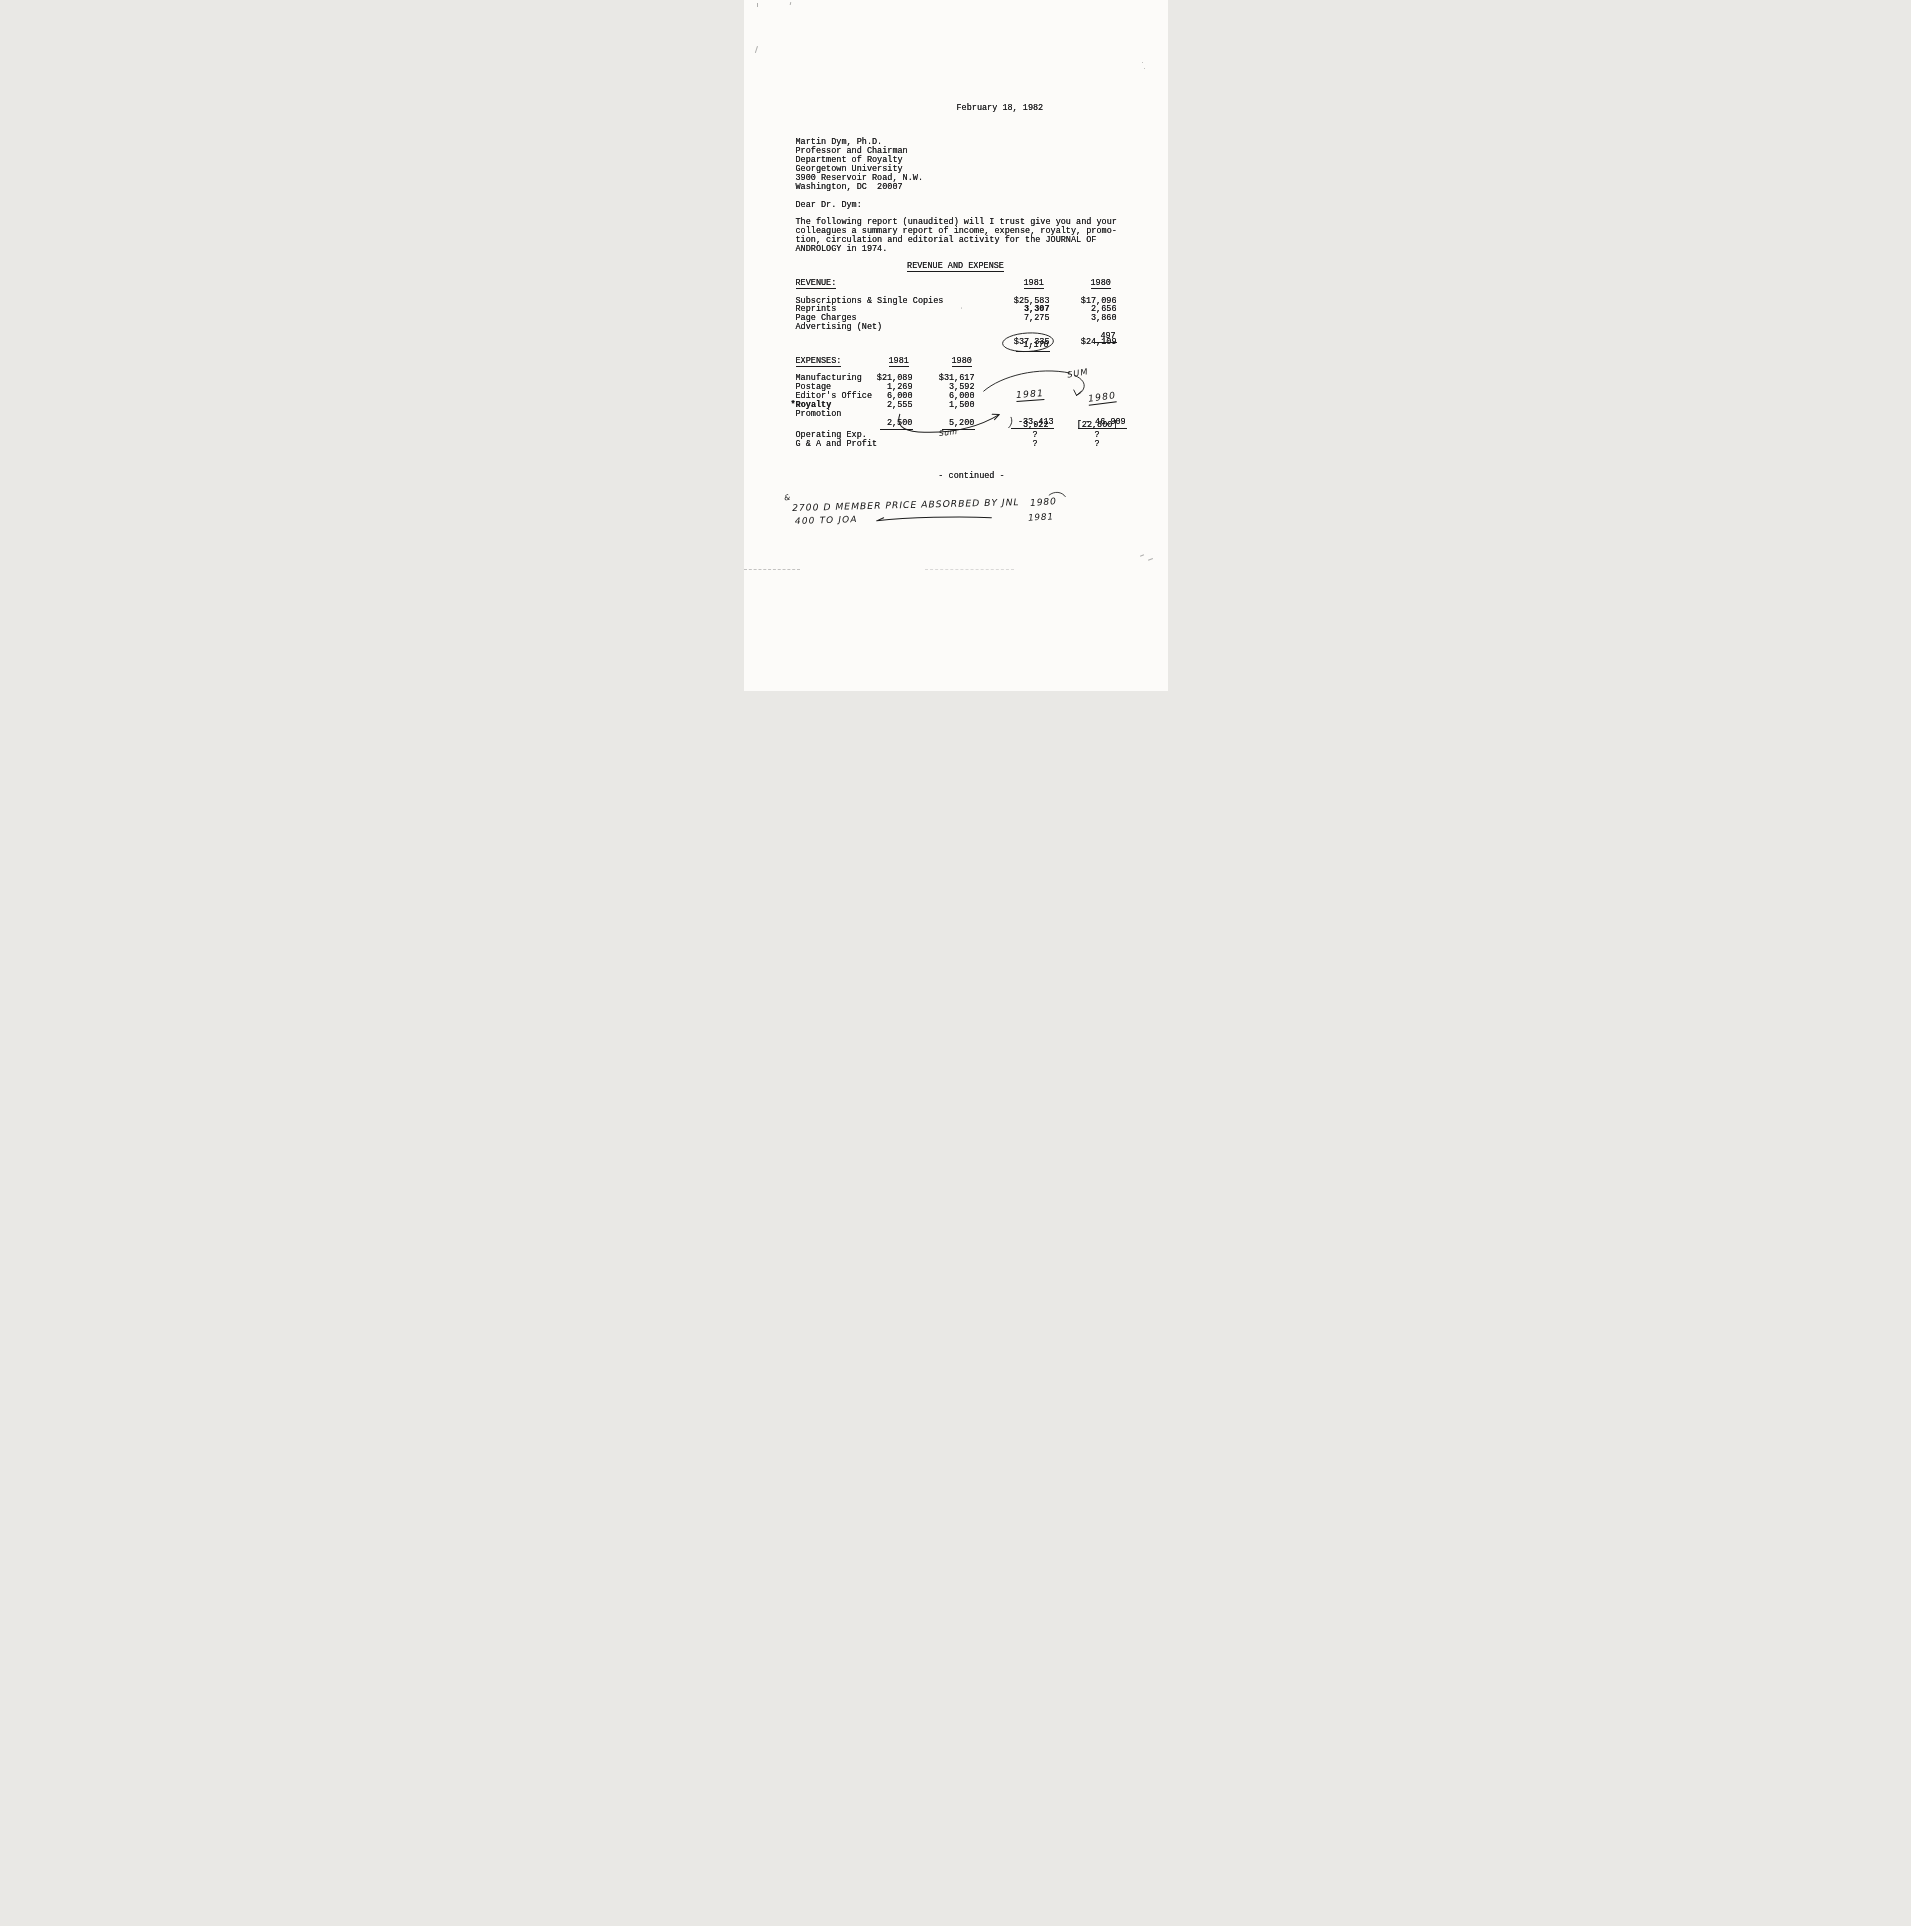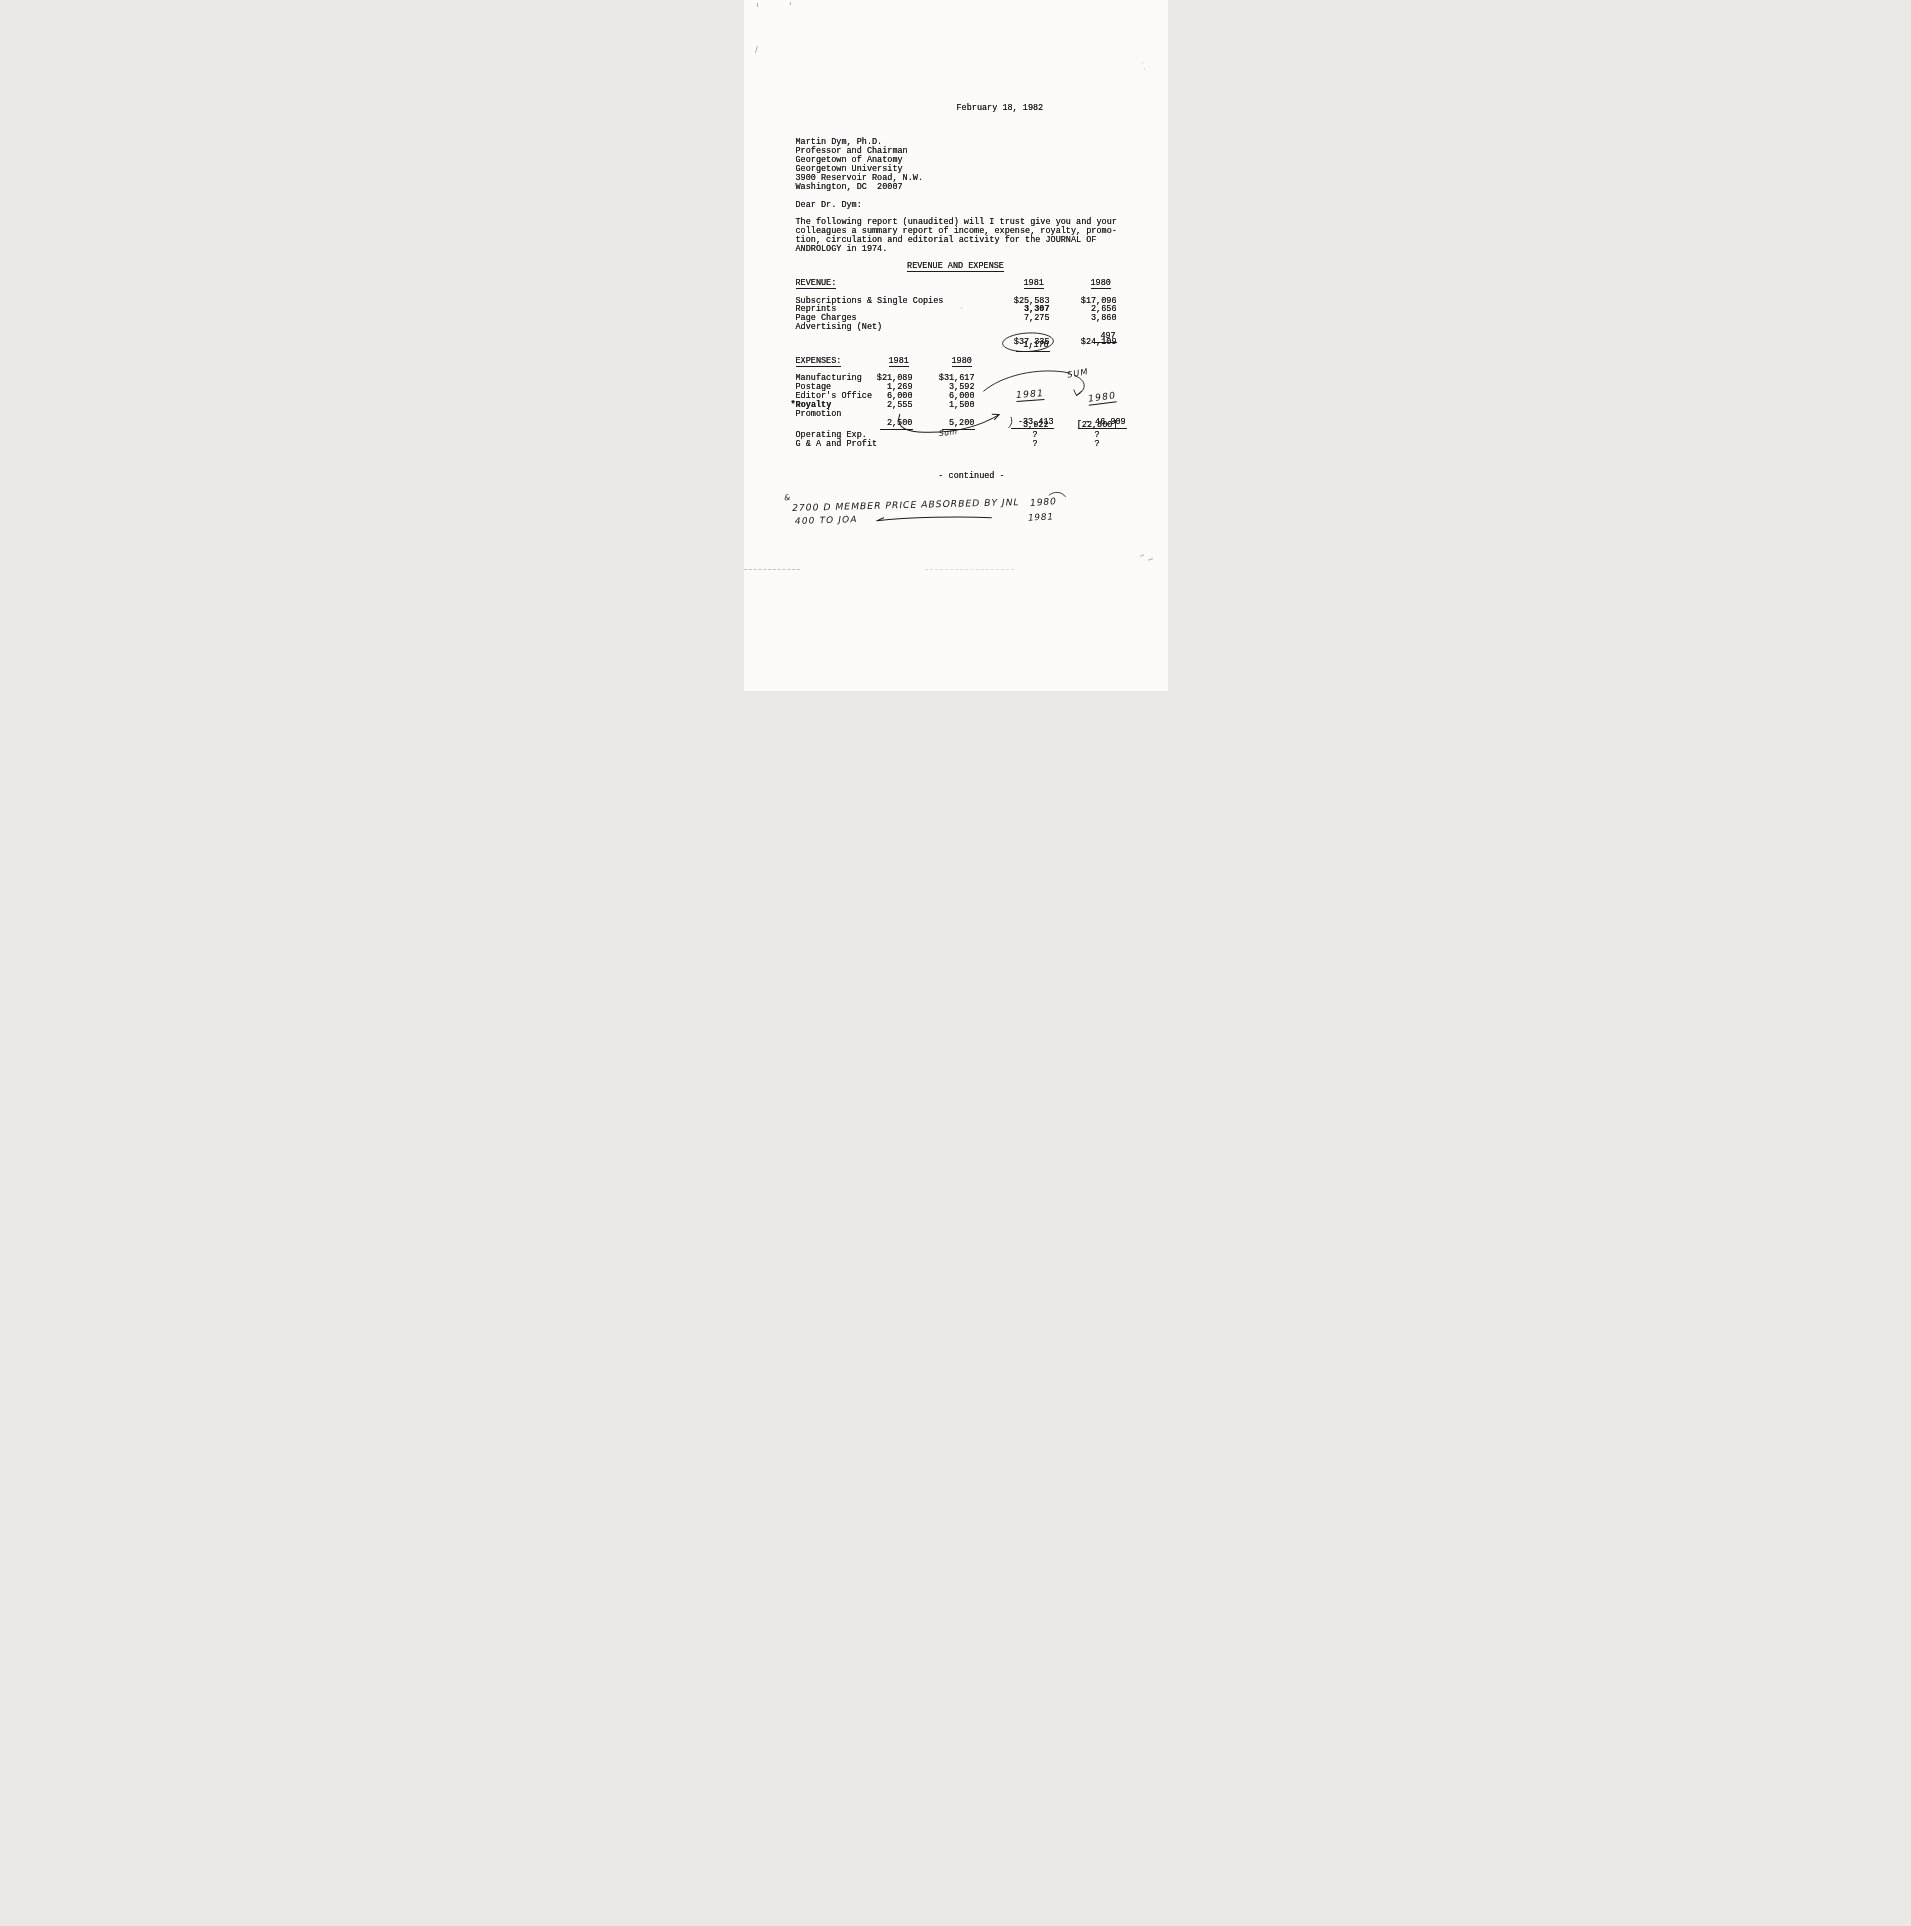--- a/index.html
+++ b/index.html
@@ -40,21 +40,21 @@
 </head>
 <body>
 
 <div class="page">
 
   <div class="t abs" style="left:213px;top:104px;">February 18, 1982</div>
 
   <div class="abs" style="left:52px;top:138px;">
     <div class="t">Martin Dym, Ph.D.</div>
     <div class="t">Professor and Chairman</div>
-    <div class="t">Georgetown of Anatomy</div>
+    <div class="t">Department of Royalty</div>
     <div class="t">Georgetown University</div>
     <div class="t">3900 Reservoir Road, N.W.</div>
     <div class="t">Washington, DC  20007</div>
   </div>
 
   <div class="t abs" style="left:52px;top:201px;">Dear Dr. Dym:</div>
 
   <div class="abs" style="left:52px;top:218px;">
     <div class="t">The following report (unaudited) will I trust give you and your</div>
     <div class="t">colleagues a summary report of income, expense, royalty, promo-</div>

